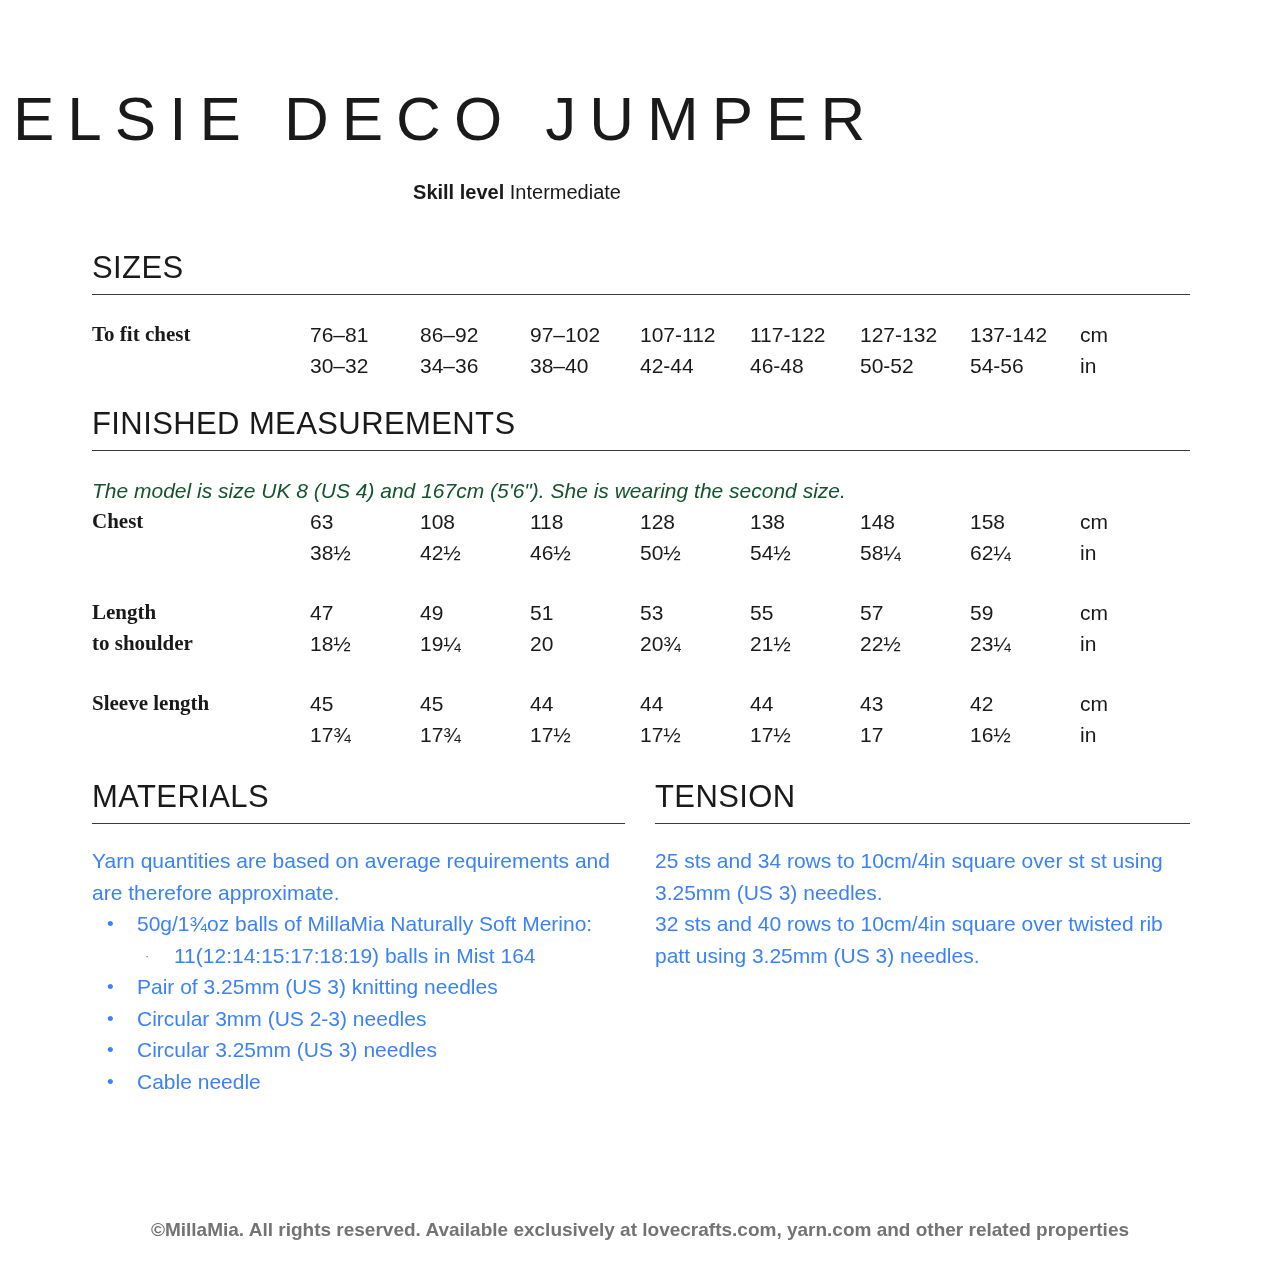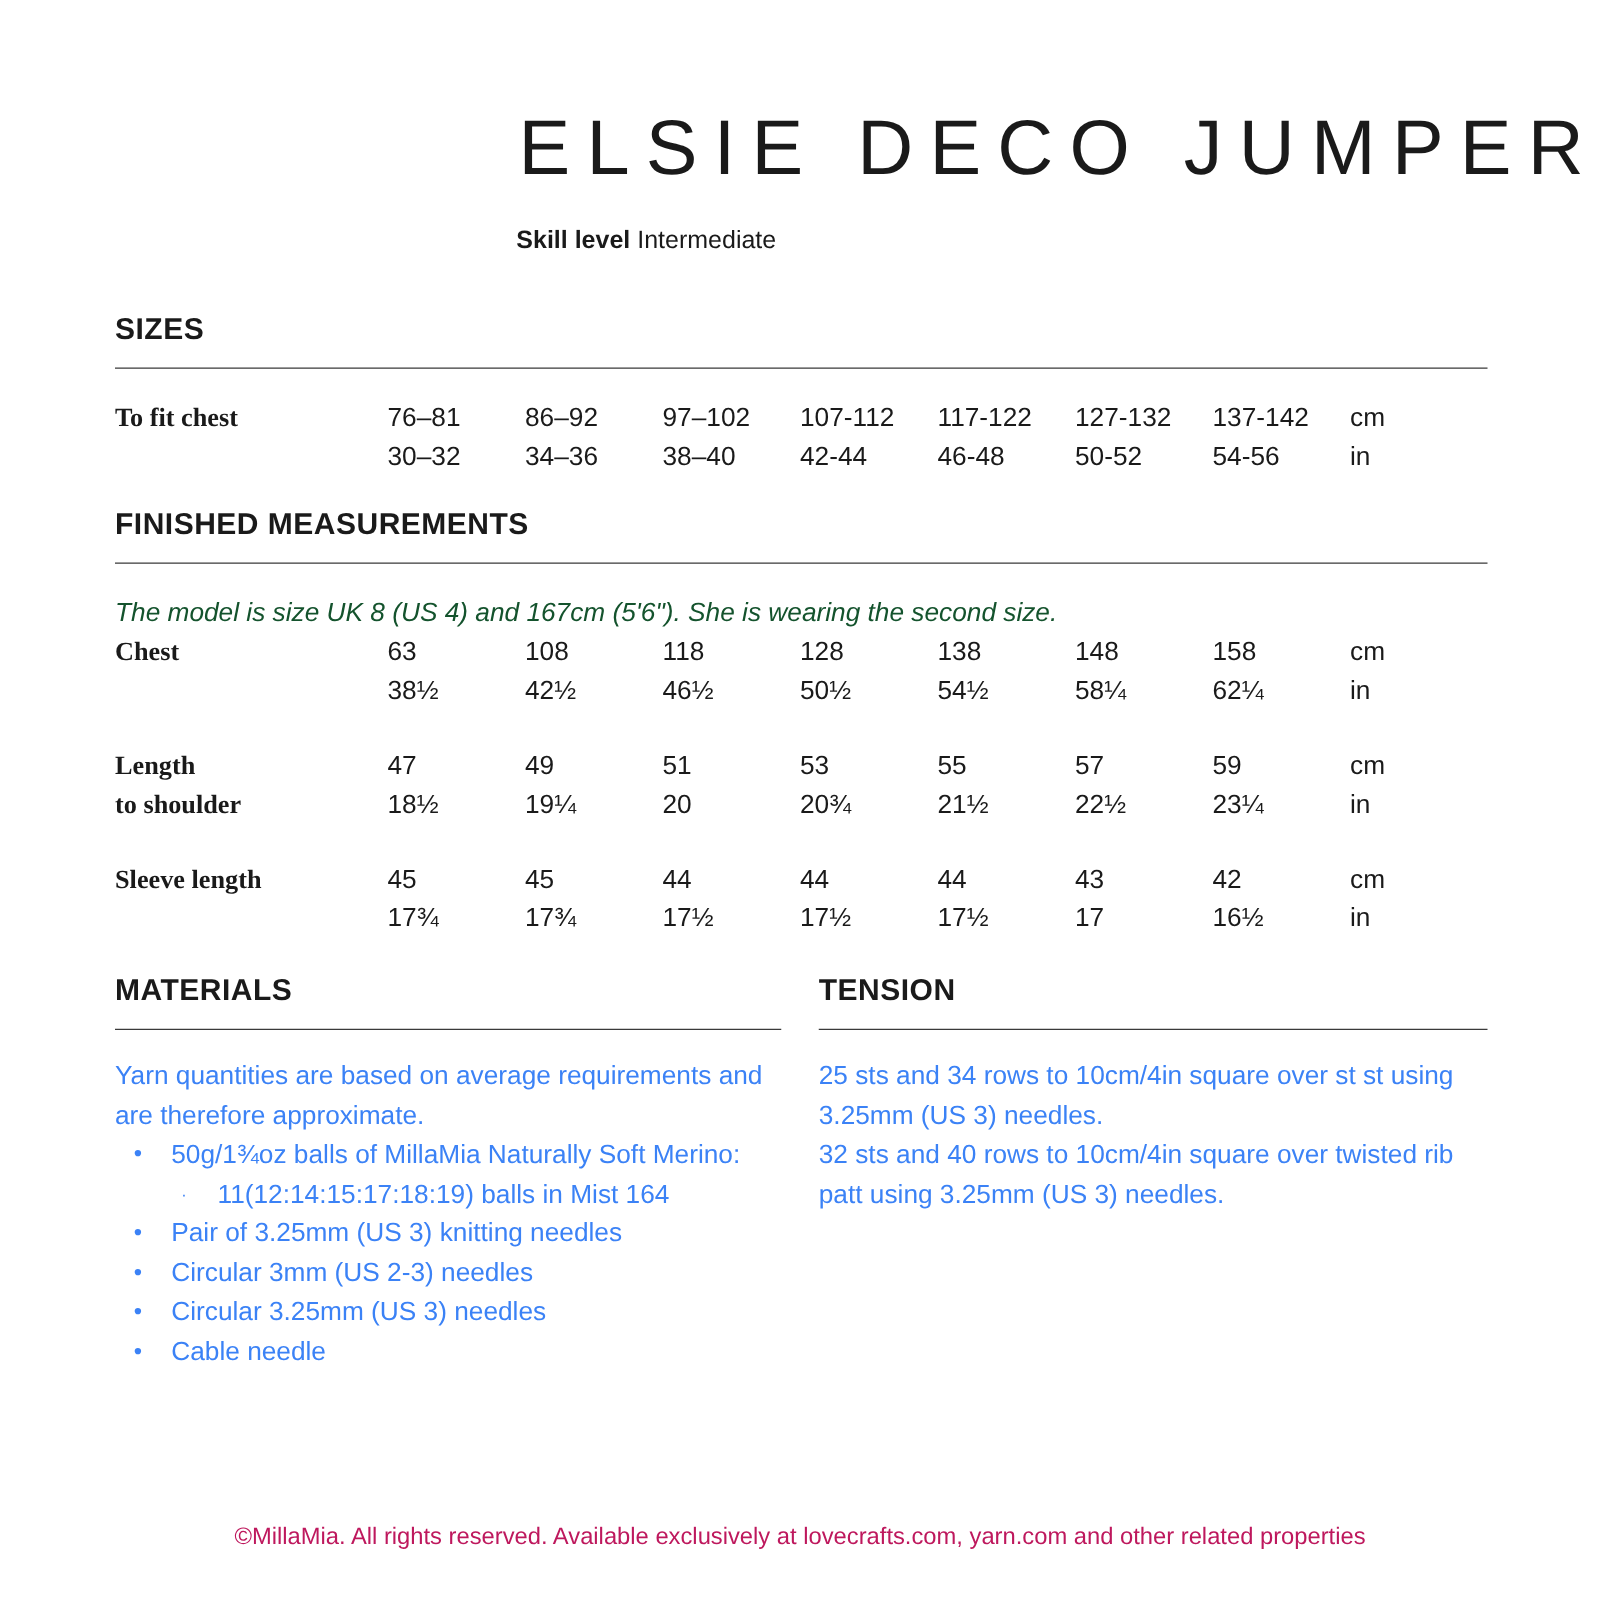--- a/index.html
+++ b/index.html
@@ -22,21 +22,21 @@
     height: 1280px;
     box-sizing: border-box;
   }
 
   
   .title {
     position: absolute;
     top: 86px;
     left: 0;
     width: 1280px;
-    text-align: right;
+    text-align: left;
     font-size: 62px;
     font-weight: 300;
     letter-spacing: 13px;
     text-indent: 13px;
     line-height: 1.05;
     color: #1a1a1a;
   }
   .subtitle {
     position: absolute;
     top: 181px;
@@ -47,22 +47,22 @@
     font-weight: 400;
     color: #1a1a1a;
   }
   .subtitle .skill-label {
     font-weight: 700;
   }
 
   
   .section-head {
     position: absolute;
-    font-size: 24px;
-    font-weight: 700;
+    font-size: 31px;
+    font-weight: 400;
     letter-spacing: 0.4px;
     color: #1a1a1a;
     white-space: nowrap;
   }
   .rule {
     position: absolute;
     height: 0;
     border-top: 1.6px solid #3a3a3a;
   }
 
@@ -150,22 +150,22 @@
   }
 
   
   .footer {
     position: absolute;
     top: 1219px;
     left: 0;
     width: 1280px;
     text-align: center;
     font-size: 19px;
-    font-weight: 400;
-    color: #be185d;
+    font-weight: 700;
+    color: #737373;
   }
 </style>
 </head>
 <body>
 
 <div class="page">
 
   <div class="title">ELSIE DECO JUMPER</div>
   <div class="subtitle">
     <span class="skill-label">Skill level</span>

